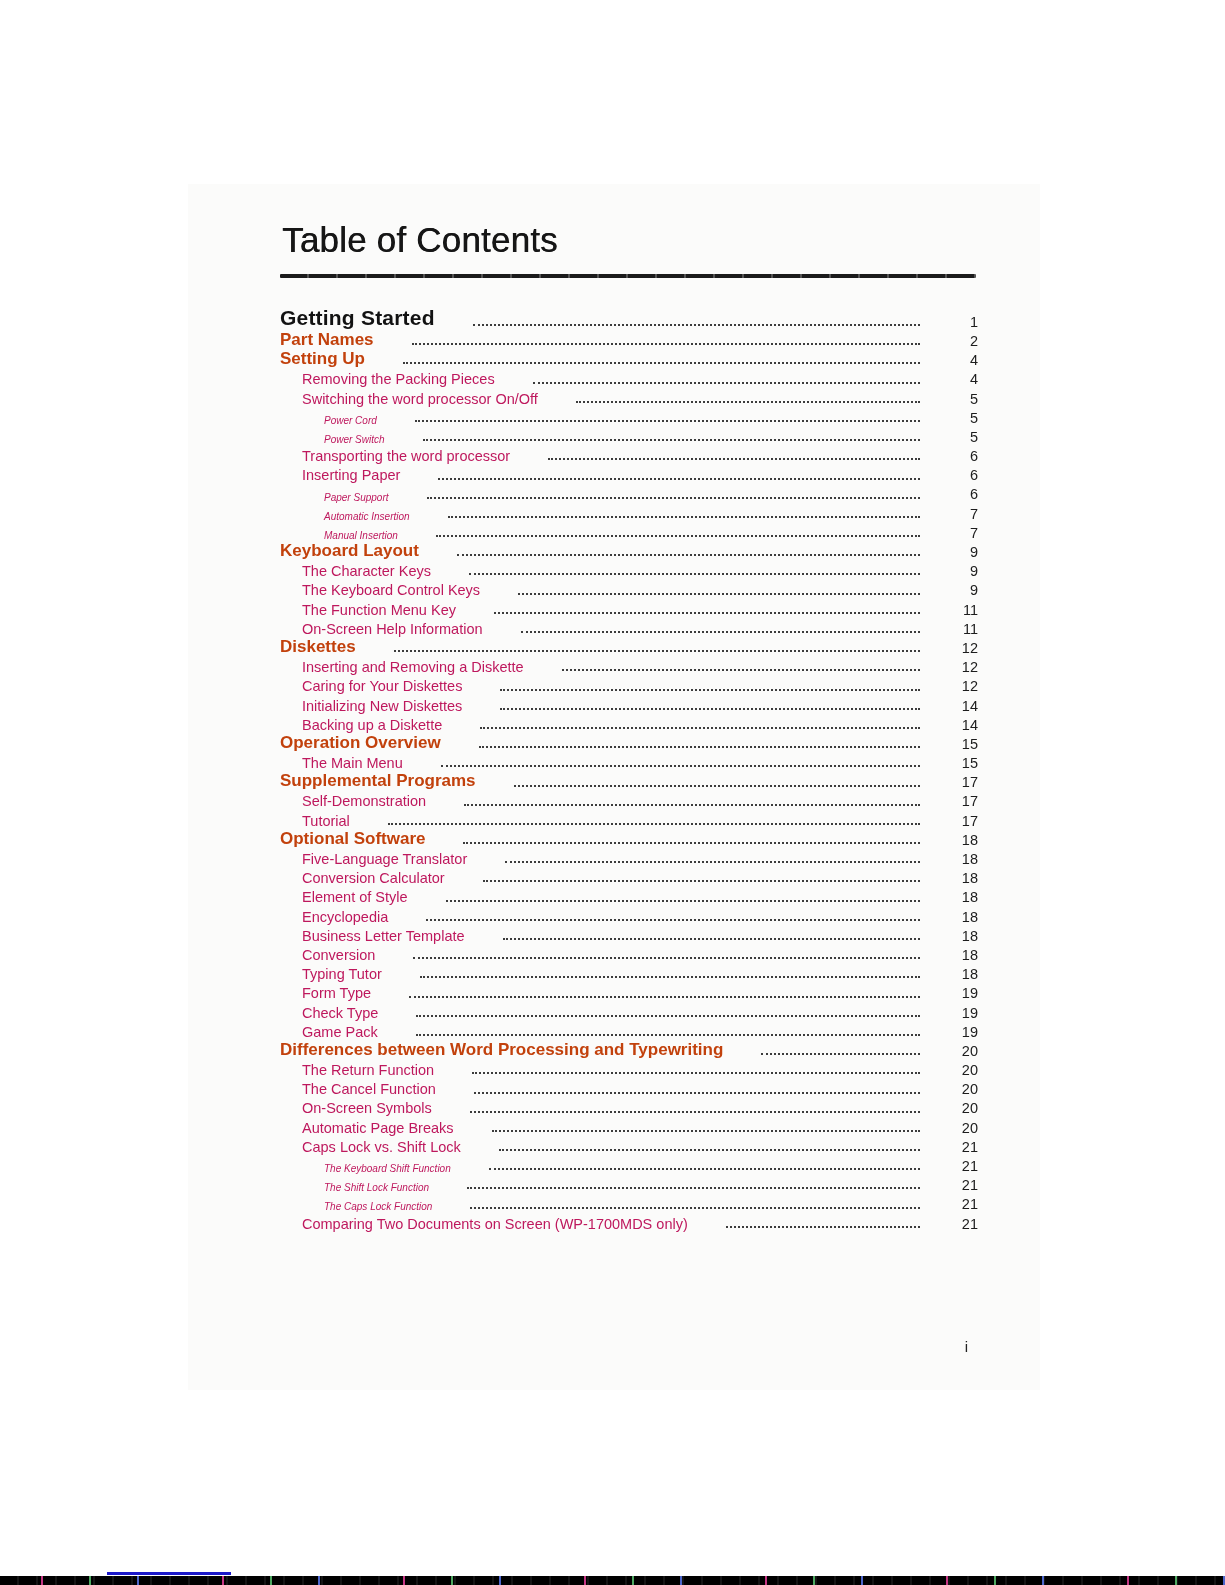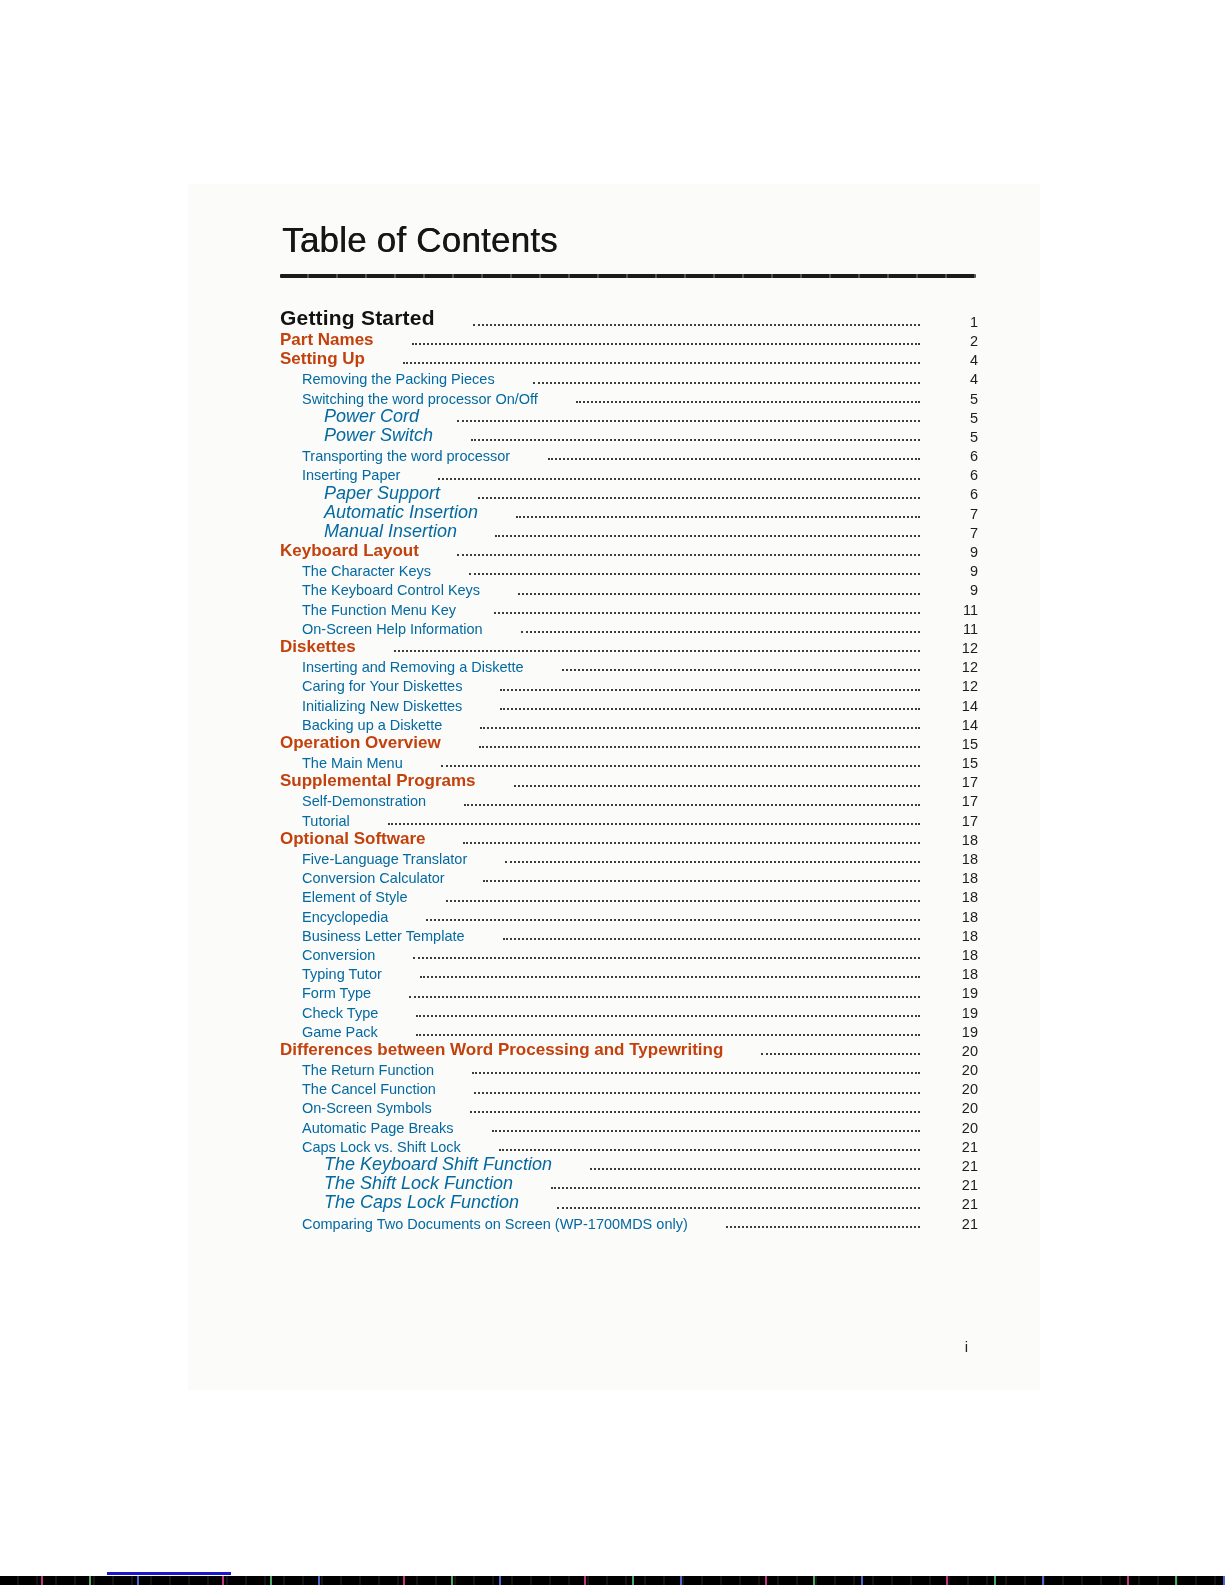--- a/index.html
+++ b/index.html
@@ -30,25 +30,25 @@
     background:repeating-linear-gradient(90deg,#1b1b1b 0 27px,#545454 27px 29px);
     border-radius:1px;
   }
 
   .toc{
     position:absolute;left:92px;top:118px;width:698px;
     display:flex;flex-direction:column;
   }
   .toc-row{display:flex;align-items:flex-end;height:19.2px;line-height:1.12;gap:32px;}
   .toc-row.l0{height:28px;}
-  .lbl{white-space:nowrap;color:#0369a1;}
+  .lbl{white-space:nowrap;color:#be185d;}
   .l0 .lbl{font-size:21px;font-weight:bold;letter-spacing:0.2px;color:#121212;}
   .l1 .lbl{font-size:17px;font-weight:bold;color:#c2410c;}
   .l2 .lbl{font-size:14.5px;padding-left:22px;}
-  .l3 .lbl{font-size:18px;font-style:italic;padding-left:44px;}
+  .l3 .lbl{font-size:10px;font-style:italic;padding-left:44px;}
   .dots{
     flex:1;height:0;align-self:flex-end;
     border-bottom:2px dotted #3c3c3c;
     margin:0 4px 4px 6px;
   }
   .pg{font-size:14.5px;min-width:22px;text-align:right;color:#1c1c1c;}
 
   .footer-num{
     position:absolute;left:758px;top:1154px;width:22px;
     font-size:15px;text-align:right;color:#222;

